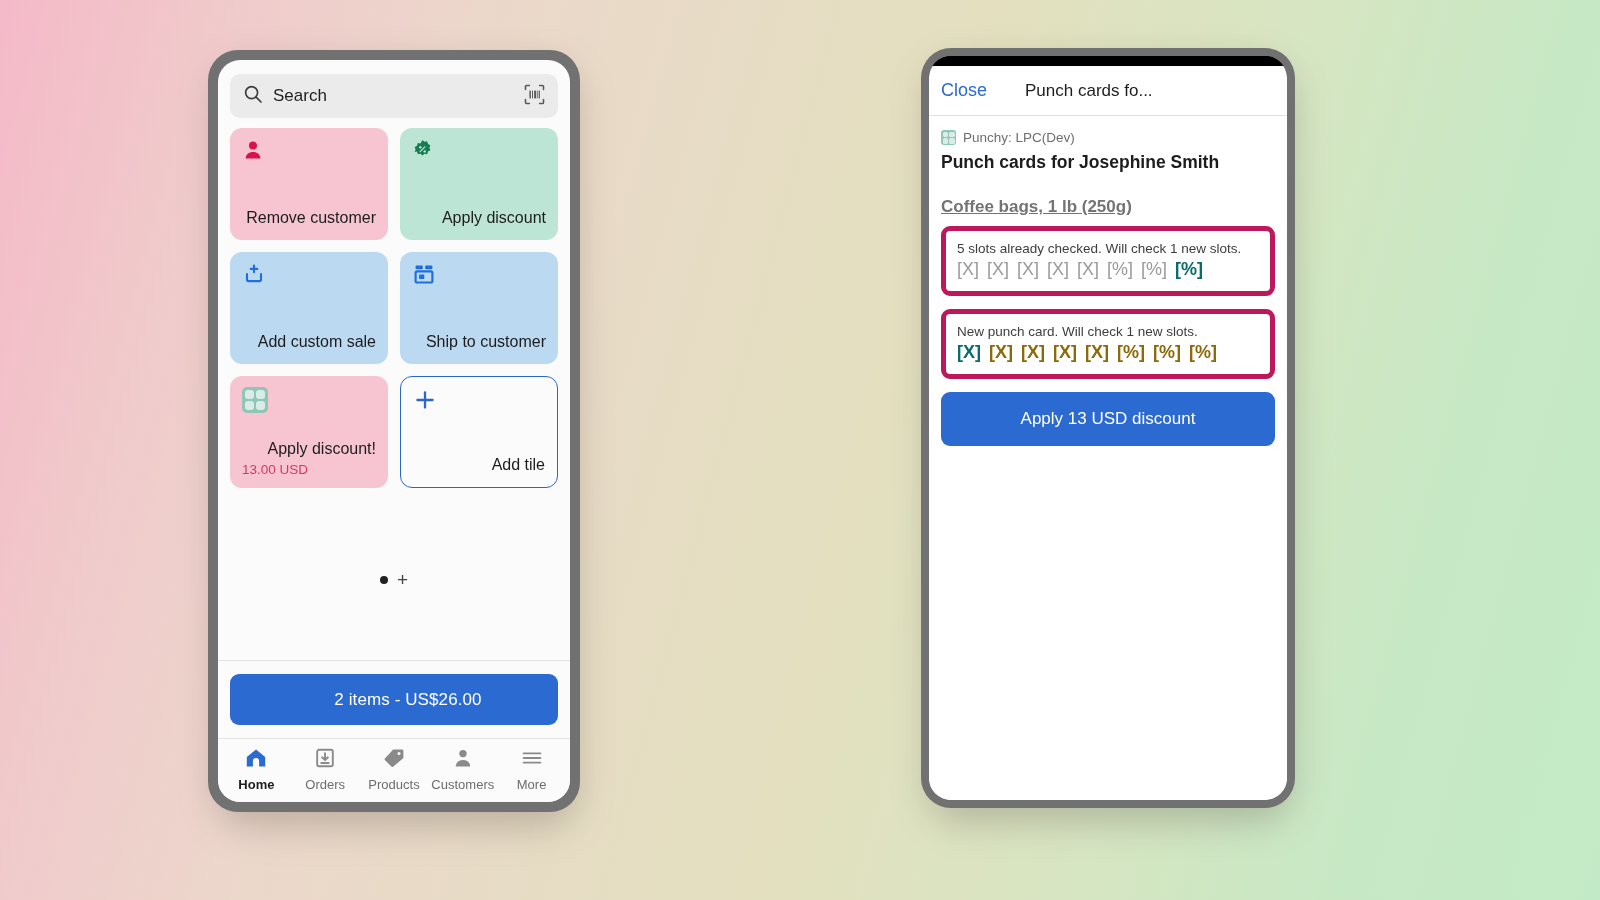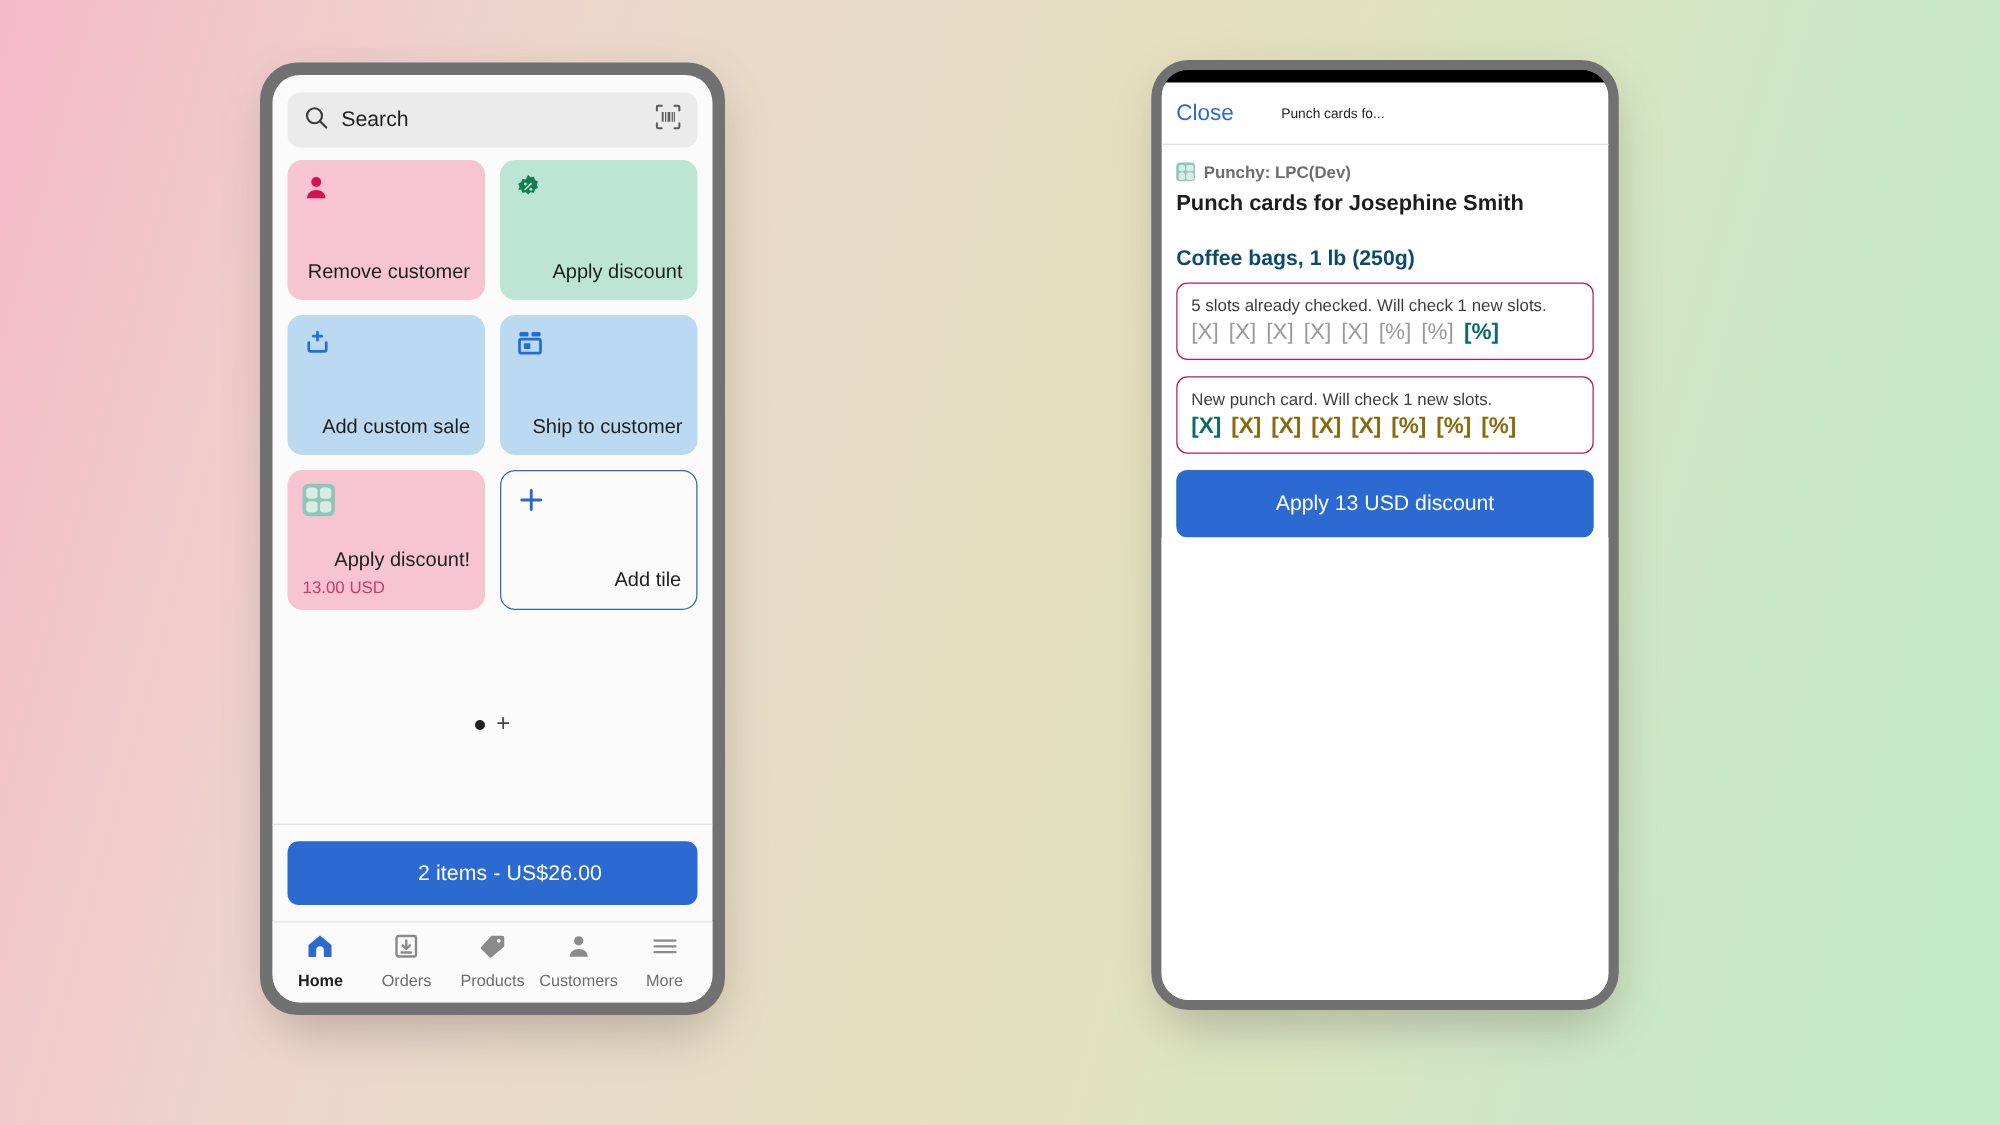--- a/index.html
+++ b/index.html
@@ -205,52 +205,52 @@
     padding: 0 12px;
     border-bottom: 1px solid #e2e2e2;
     position: relative;
   }
   .close-btn {
     font-size: 18px;
     color: #2b6ad1;
     font-weight: 400;
   }
   .sheet-title {
-    font-size: 11px;
+    font-size: 17px;
     color: #1d1d1d;
     font-weight: 400;
     margin-left: 38px;
   }
 
   .sheet-body { padding: 14px 12px 0 12px; }
 
   .app-row {
     display: flex;
     align-items: flex-end;
     gap: 7px;
     margin-bottom: 7px;
-    font-weight: bold;
   }
   .app-name { font-size: 13.5px; color: #6e6e6e; }
 
   .punch-heading {
     font-size: 17.5px;
     color: #1d1d1d;
     font-weight: 700;
     margin-bottom: 24px;
   }
   .product-heading {
     font-size: 17px;
-    color: #0c4a6e;
+    color: #737373;
     font-weight: 700;
     margin-bottom: 9px;
+    text-decoration: underline;
   }
 
   .card {
-    border: 1px solid #be185d;
+    border: 5px solid #be185d;
     border-radius: 9px;
     padding: 10px 11px 11px 11px;
     margin-bottom: 13px;
   }
   .card-text {
     font-size: 13.5px;
     color: #3d3d3d;
     margin-bottom: 3px;
   }
   .slots {

